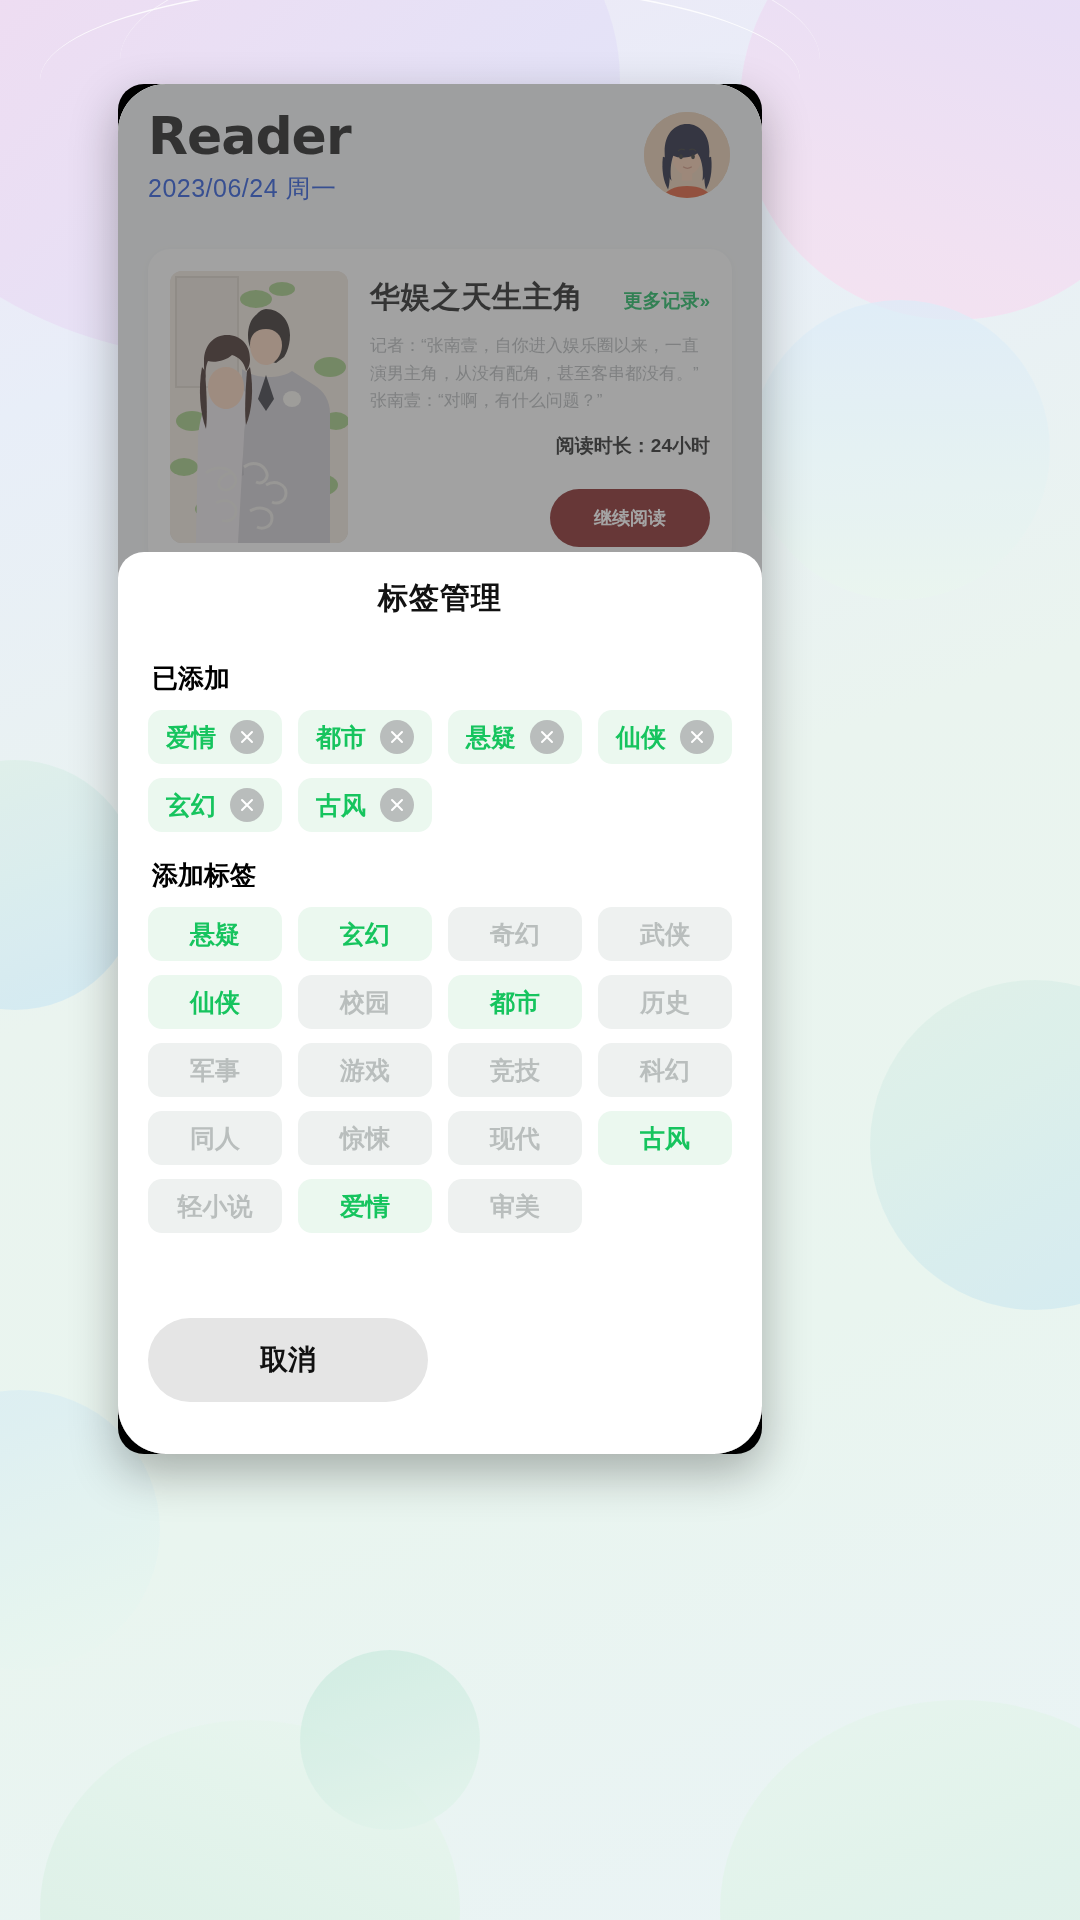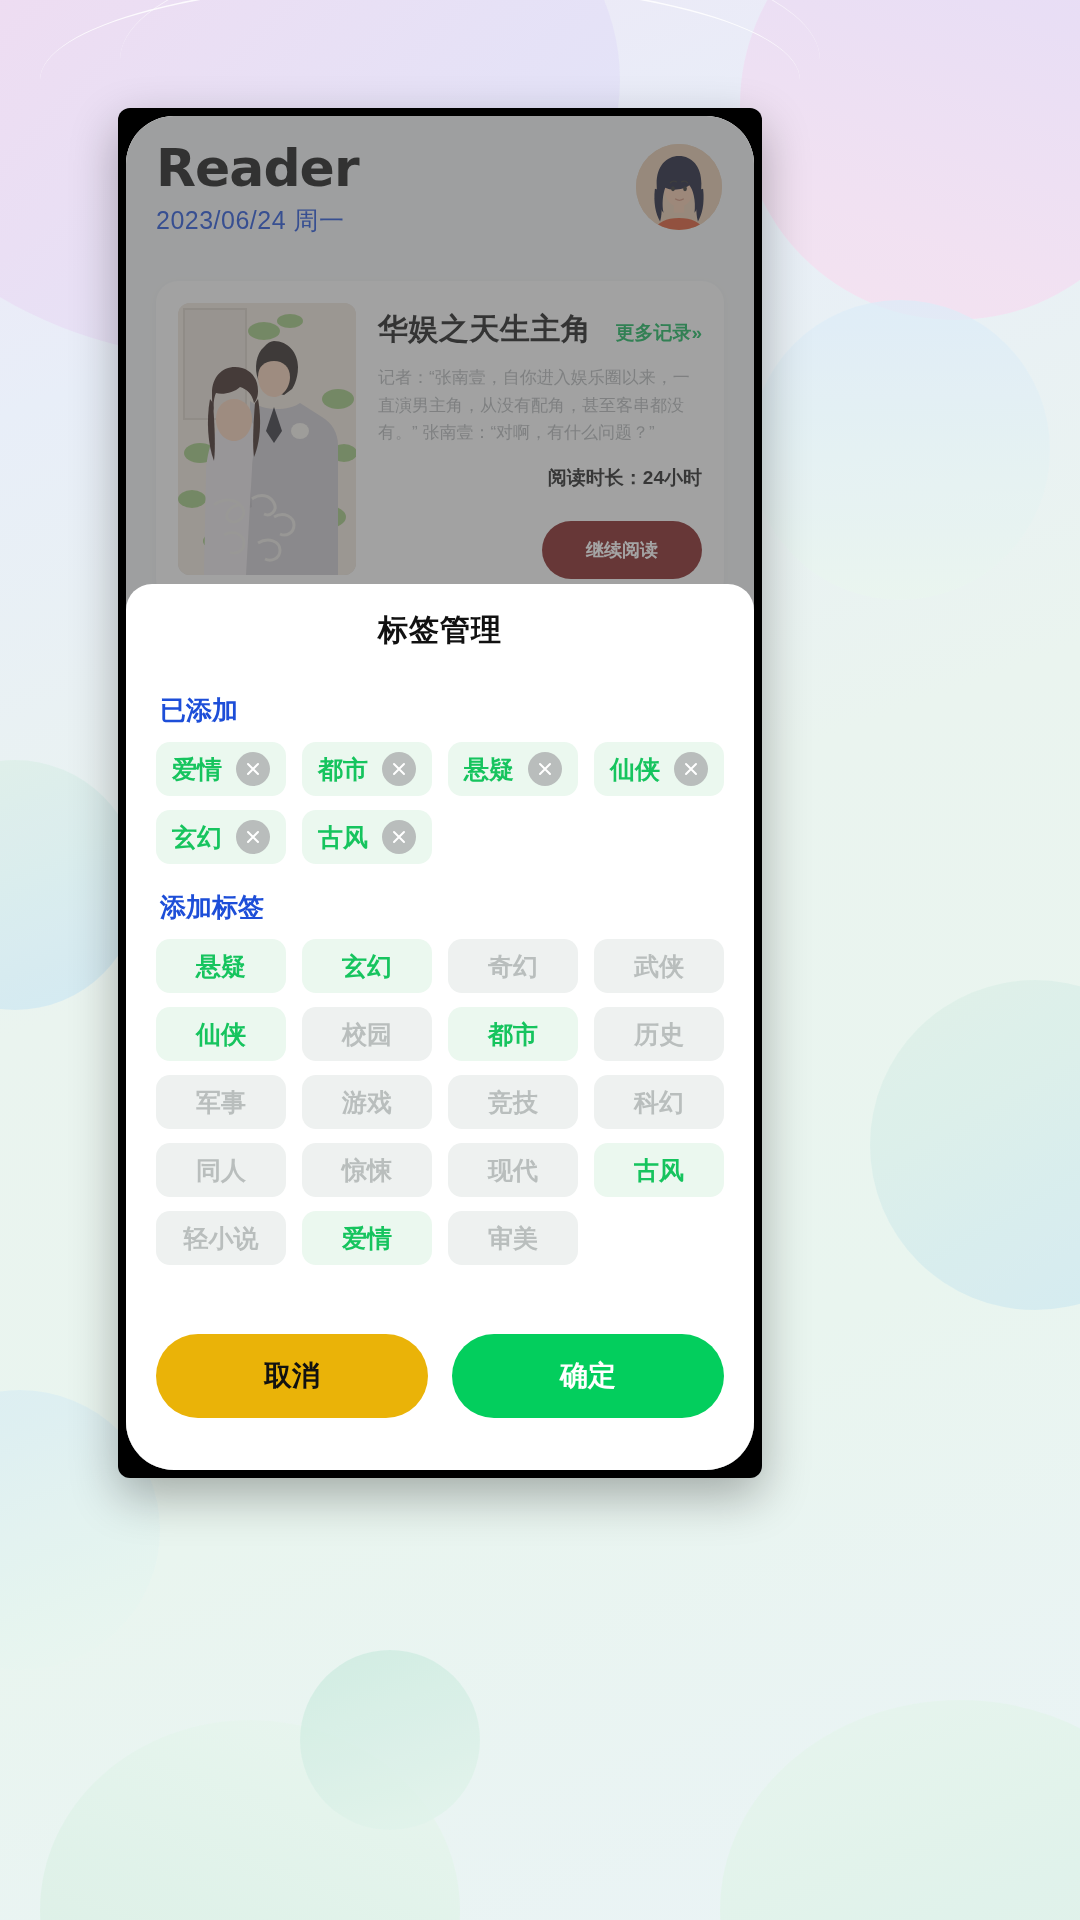--- a/index.html
+++ b/index.html
@@ -33,22 +33,22 @@
         background: linear-gradient(340deg,#d9efe6,#e7f5ee); opacity: .9; }
   .b9 { width: 180px; height: 180px; left: 300px; top: 1650px;
         background: linear-gradient(160deg,#ccebe0,#e3f4ec); opacity: .8; }
   .arcs { position: absolute; left: 40px; top: -20px; width: 760px; height: 120px;
           border-top: 2px solid rgba(255,255,255,.85); border-radius: 50%/100px 100px 0 0; }
   .arcs2 { position: absolute; left: 120px; top: -60px; width: 700px; height: 140px;
           border-top: 2px solid rgba(255,255,255,.6); border-radius: 50%/120px 120px 0 0; }
 
   
   .phone {
-    position: absolute; left: 118px; top: 108px; width: 644px; height: 1370px;
-    background: #000; border-radius: 12px; padding: 8px;
+    position: absolute; left: 118px; top: 84px; width: 644px; height: 1370px;
+    background: #000; border-radius: 26px; padding: 0;
     box-shadow: 0 18px 48px rgba(0,0,0,.30);
   }
   .screen {
     position: relative; width: 100%; height: 100%; border-radius: 48px;
     overflow: hidden; background: #f2f4f4;
   }
 
   
   .app { position: absolute; inset: 0; background: #f3f5f6; }
   .app-inner { padding: 26px 30px 0 30px; }
@@ -83,21 +83,21 @@
   }
   .dim { position: absolute; inset: 0; background: rgba(80,80,80,.52); }
 
   
   .sheet {
     position: absolute; left: 0; right: 0; bottom: 0; top: 468px;
     background: #fff; border-radius: 26px 26px 48px 48px;
     padding: 26px 30px 0 30px; display: flex; flex-direction: column;
   }
   .sheet-title { text-align: center; font-size: 30px; font-weight: 700; color: #111; letter-spacing: 1px; }
-  .section-label { font-size: 26px; font-weight: 700; color: #1d4ed8; margin: 42px 0 14px 4px; }
+  .section-label { font-size: 26px; font-weight: 700; color: #000000; margin: 42px 0 14px 4px; }
   .section-label.tight { margin-top: 26px; }
 
   .chip-grid { display: grid; grid-template-columns: repeat(4, 1fr); gap: 14px 16px; }
 
   .chip {
     height: 54px; border-radius: 14px; display: flex; align-items: center;
     justify-content: center; gap: 14px; font-size: 25px; font-weight: 700;
     background: #eef1f0; color: #b9bebd; user-select: none;
   }
   .chip.on { background: #ebf8ef; color: #16c45e; }
@@ -110,21 +110,21 @@
   .x-btn svg { width: 16px; height: 16px; display: block; }
 
   .actions {
     margin-top: auto; padding: 26px 0 52px 0;
     display: grid; grid-template-columns: 1fr 1fr; gap: 24px;
   }
   .btn {
     height: 84px; border-radius: 42px; display: flex; align-items: center;
     justify-content: center; font-size: 28px; font-weight: 700;
   }
-  .btn.cancel { background: #eab308; color: #111; }
+  .btn.cancel { background: #e5e5e5; color: #111; }
   .btn.confirm { background: #03ce5d; color: #fff; }
 </style>
 </head>
 <body>
 
 <div class="bg-root">
   <div class="blob b1"></div>
   <div class="blob b2"></div>
   <div class="blob b3"></div>
   <div class="blob b4"></div>
@@ -328,18 +328,17 @@
           <div class="chip on">
             <span>爱情</span>
           </div>
           <div class="chip">
             <span>审美</span>
           </div>
         </div>
 
       <div class="actions">
         <div class="btn cancel">取消</div>
-        <div class="btn confirm">确定</div>
       </div>
     </div>
 
   </div>
 </div>
 
 </body></html>

